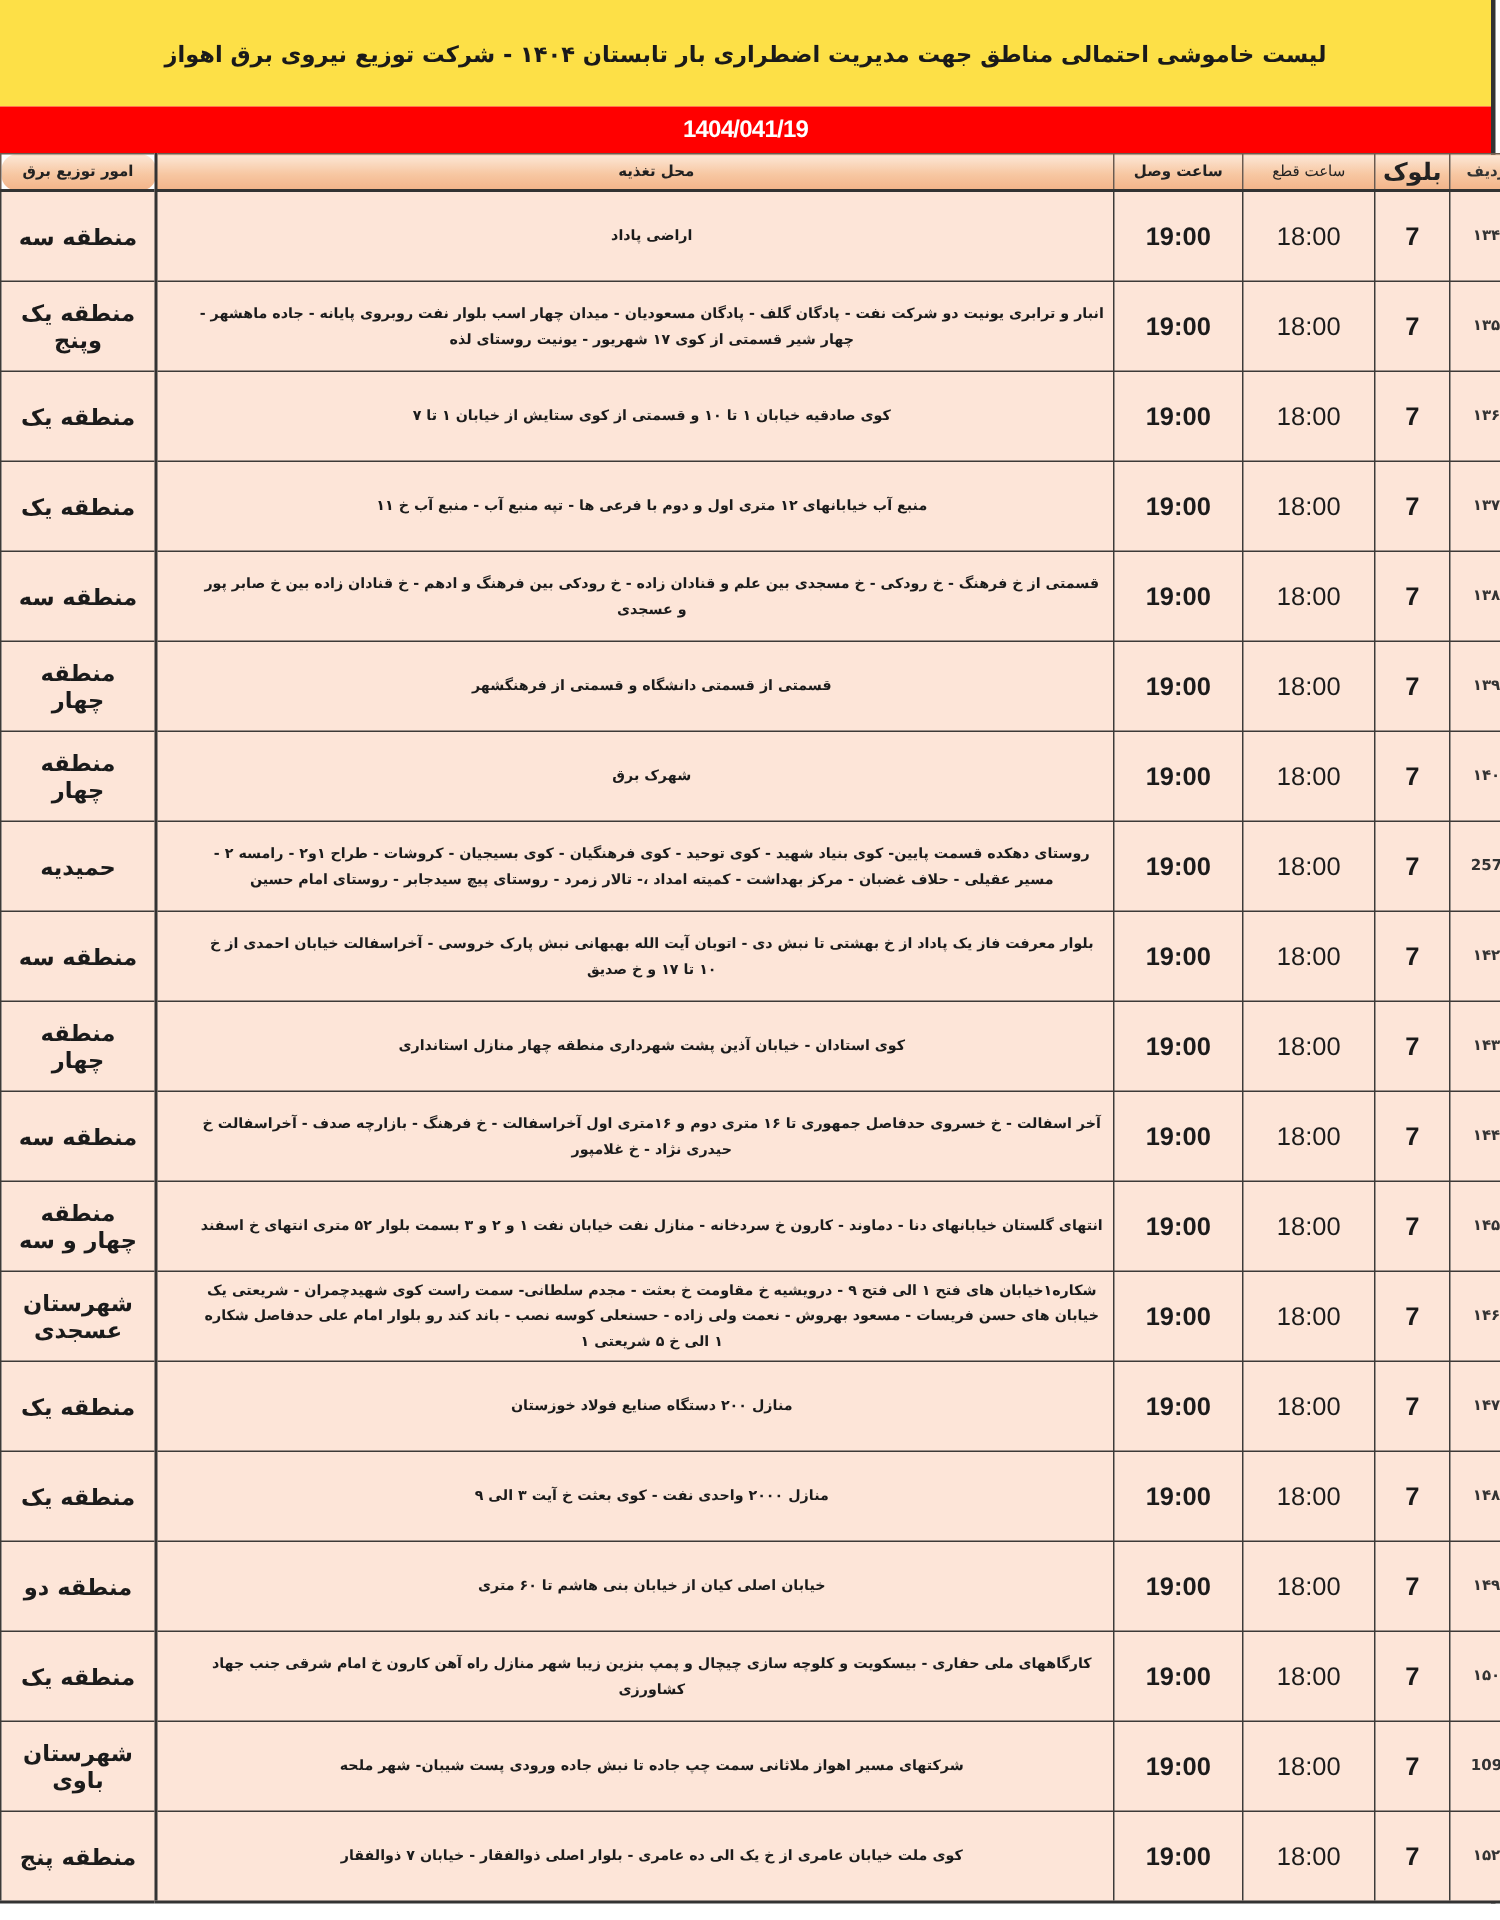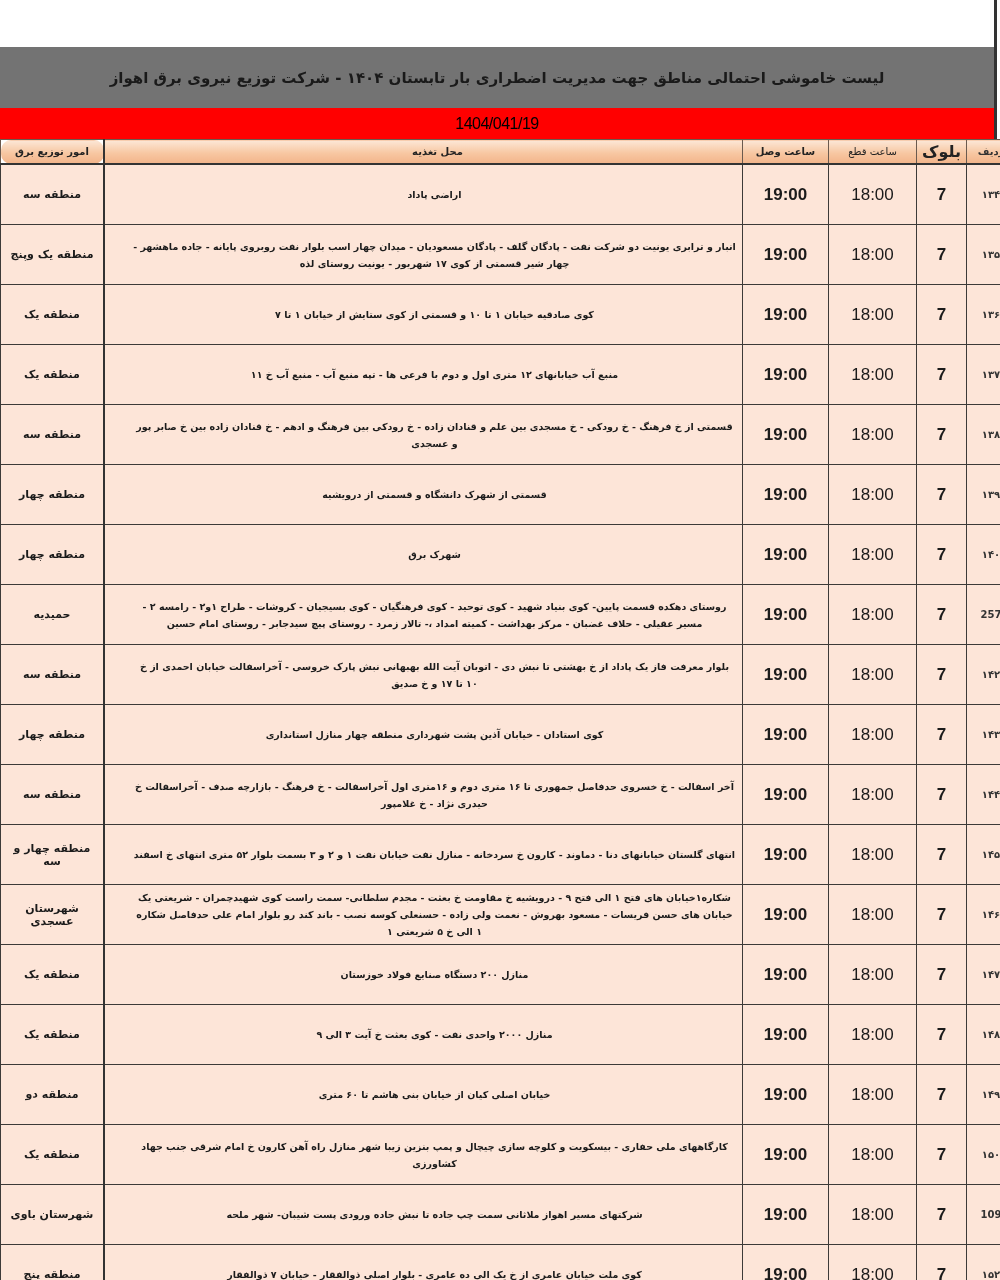--- a/index.html
+++ b/index.html
@@ -15,41 +15,40 @@
     font-family: "DejaVu Sans", sans-serif;
   }
   .sheet {
     position: absolute;
     left: 0;
     top: 0;
     width: 994px;
     border-right: 3px solid #333;
   }
   .title-band {
-    height: 61px;
-    background: #737373;
+    height: 71px;
+    background: #fde047;
     display: flex;
     align-items: center;
     justify-content: center;
     direction: rtl;
     font-size: 15px;
     font-weight: bold;
     color: #1a1a1a;
-    margin-top: 47px;
   }
   .date-band {
     height: 31px;
     background: #ff0000;
     display: flex;
     align-items: center;
     justify-content: center;
     font-family: "Liberation Sans", sans-serif;
-    font-weight: normal;
+    font-weight: bold;
     font-size: 16px;
-    color: #000000;
+    color: #ffffff;
     letter-spacing: -0.5px;
   }
   table {
     border-collapse: collapse;
     width: 994px;
     table-layout: fixed;
     direction: rtl;
   }
   th {
     height: 23px;
@@ -69,21 +68,21 @@
     text-align: center;
     vertical-align: middle;
     padding: 0 6px;
     color: #1b1b1b;
   }
   .c-radif { width: 48px; font-size: 10px; font-weight: bold; color: #333; }
   .c-block { width: 49px; font-family: "Liberation Sans", sans-serif; font-size: 17px; font-weight: bold; }
   .c-cut   { width: 87px; font-family: "Liberation Sans", sans-serif; font-size: 17px; font-weight: normal; }
   .c-conn  { width: 85px; font-family: "Liberation Sans", sans-serif; font-size: 17px; font-weight: bold; margin-top: 29px; }
   .c-loc   { width: 609px; font-size: 9.5px; font-weight: bold; line-height: 17px; padding-left: 28px; }
-  .c-dist  { width: 102px; font-size: 11px; font-weight: bold; border-right: 2px solid #333; }
+  .c-dist  { width: 102px; font-size: 15px; font-weight: bold; border-right: 2px solid #333; }
   tr:last-child td { border-bottom: 2px solid #333; }
 </style>
 </head>
 <body>
 
 <div class="sheet">
   <div class="title-band">
     <span>لیست خاموشی احتمالی مناطق جهت مدیریت اضطراری بار تابستان ۱۴۰۴ - شرکت توزیع نیروی برق اهواز</span>
   </div>
   <div class="date-band">
@@ -144,21 +143,21 @@
     <td class="c-conn">19:00</td>
     <td class="c-loc">قسمتی از خ فرهنگ - خ رودکی - خ مسجدی بین علم و قنادان زاده - خ رودکی بین فرهنگ و ادهم - خ قنادان زاده بین خ صابر پور و عسجدی</td>
     <td class="c-dist">منطقه سه</td>
   </tr>
 
   <tr>
     <td class="c-radif">۱۳۹</td>
     <td class="c-block">7</td>
     <td class="c-cut">18:00</td>
     <td class="c-conn">19:00</td>
-    <td class="c-loc">قسمتی از شهرک دانشگاه و قسمتی از درویشیه</td>
+    <td class="c-loc">قسمتی از قسمتی دانشگاه و قسمتی از فرهنگشهر</td>
     <td class="c-dist">منطقه چهار</td>
   </tr>
 
   <tr>
     <td class="c-radif">۱۴۰</td>
     <td class="c-block">7</td>
     <td class="c-cut">18:00</td>
     <td class="c-conn">19:00</td>
     <td class="c-loc">شهرک برق</td>
     <td class="c-dist">منطقه چهار</td>

